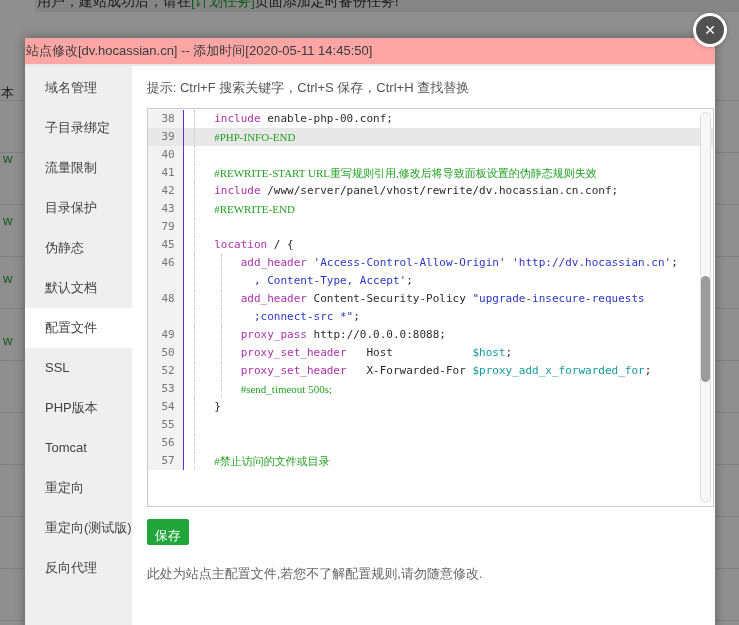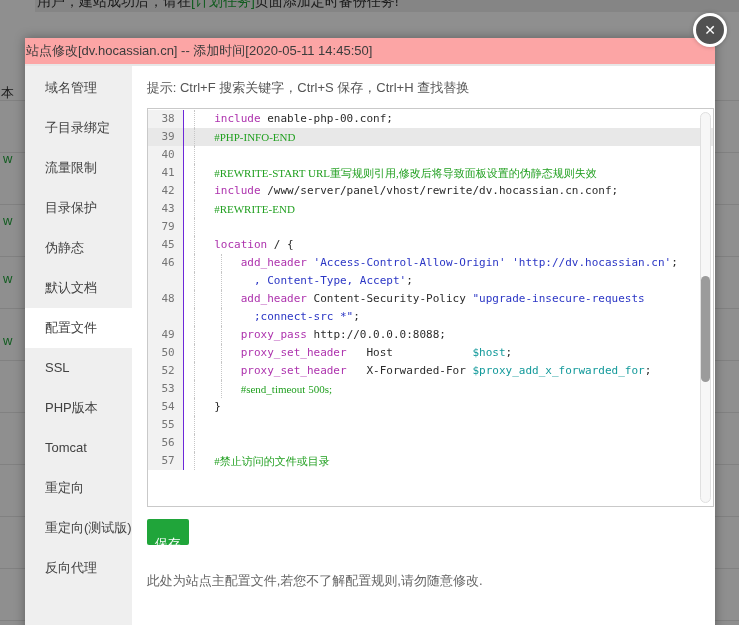--- a/index.html
+++ b/index.html
@@ -55,21 +55,21 @@
   .cm-row.active .cm-gutter{background:#e8e8e8;}
   .cm-line{flex:1;position:relative;padding-left:4px;white-space:pre;overflow:hidden;}
   .guide{position:absolute;top:0;bottom:0;width:0;border-left:1px dotted #c6c6c6;}
   .tk-kw{color:var(--c-kw);} .tk-cm{color:var(--c-cm);font-family:Liberation Serif, serif;} .tk-str{color:var(--c-str);}
   .tk-vr{color:var(--c-vr);} .tk-pl{color:var(--c-pl);}
   
   .ed-track{position:absolute;right:2px;top:3px;bottom:3px;width:11px;background:#f7f7f7;border:1px solid #e0e0e0;border-radius:6px;}
   .ed-thumb{position:absolute;left:0;right:0;top:163px;height:106px;background:#9b9b9b;border-radius:5px;}
   
   .save-btn{
-    display:inline-block;margin-top:12px;height:26px;line-height:26px;padding:12px 8px;
+    display:inline-block;margin-top:12px;height:26px;line-height:26px;padding:4px 8px;
     background:var(--accent);color:#fff;font-size:13px;border:none;border-radius:2px;cursor:pointer;
   }
   .note{margin-top:20px;font-size:13px;color:#666;}
   
   .close-btn{
     position:absolute;left:693px;top:13px;width:34px;height:34px;border-radius:50%;
     background:#515151;border:3px solid #fff;color:#fff;display:flex;align-items:center;justify-content:center;
     font-size:14px;font-weight:bold;cursor:pointer;box-shadow:0 0 4px rgba(0,0,0,0.25);
   }
 </style>

